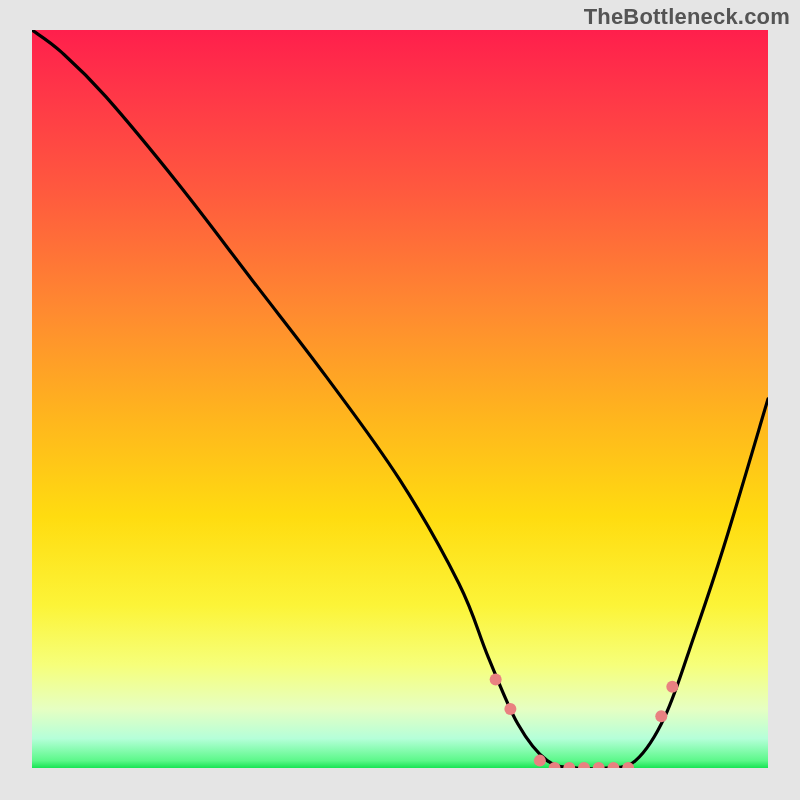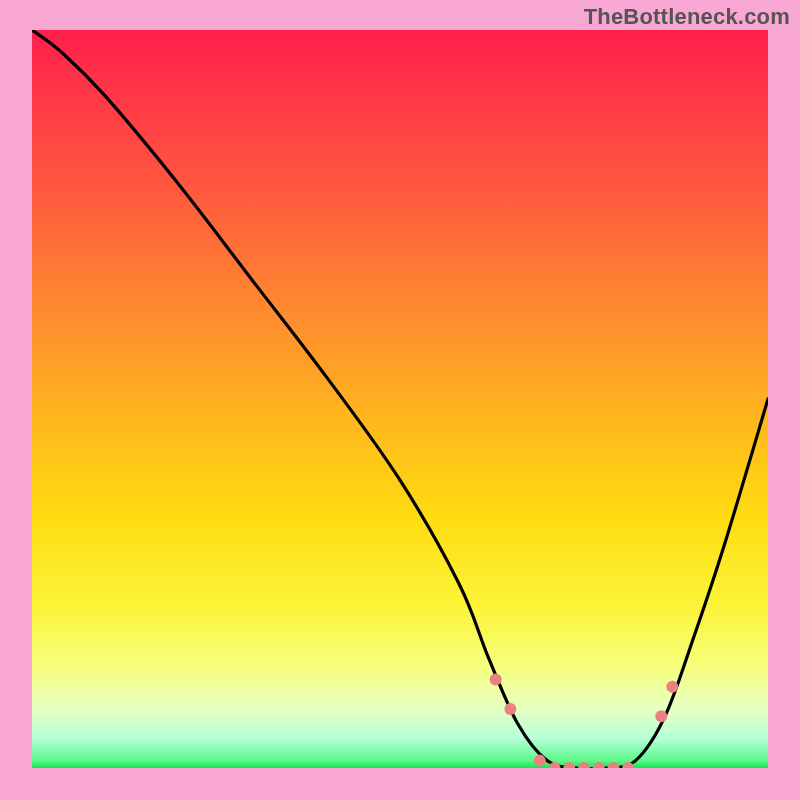--- a/index.html
+++ b/index.html
@@ -8,21 +8,21 @@
     width: 800px;
     height: 800px;
     background: #000;
     overflow: hidden;
     font-family: Arial, Helvetica, sans-serif;
   }
   .frame {
     position: relative;
     width: 800px;
     height: 800px;
-    background: #f9a8d4;
+    background: #e5e5e5;
   }
   .watermark {
     position: absolute;
     top: 4px;
     right: 10px;
     color: #545454;
     font-size: 22px;
     font-weight: 600;
     letter-spacing: 0.2px;
     z-index: 20;

